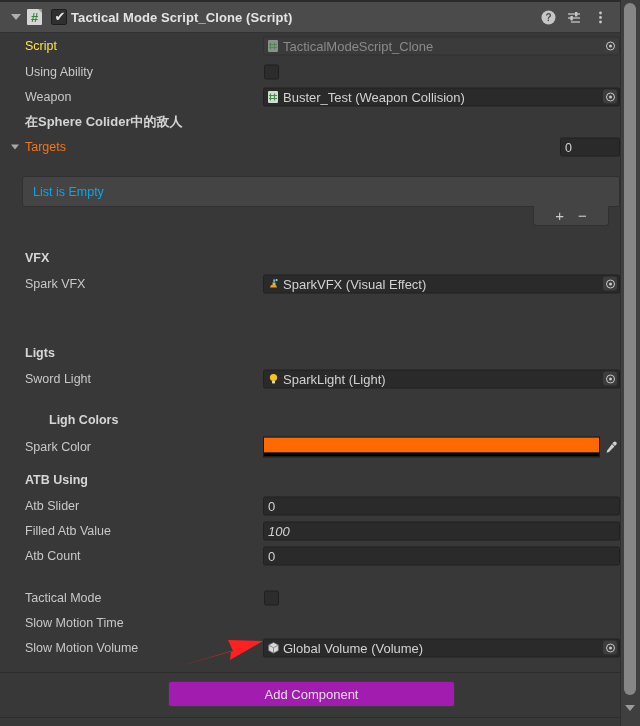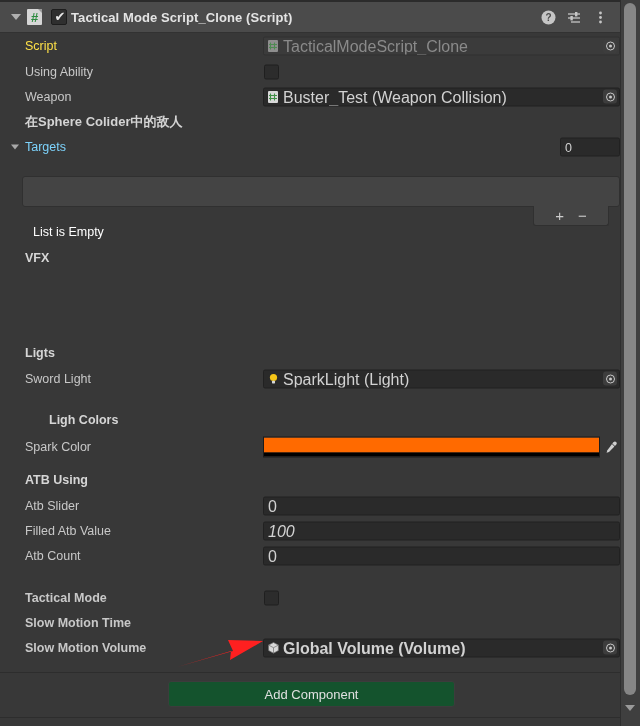--- a/index.html
+++ b/index.html
@@ -71,21 +71,21 @@
     font-size:12.5px; font-weight:bold; color:#d6d6d6; white-space:nowrap;
   }
   .field {
     position:absolute; left:263px; width:357px; height:19px;
     background:#2a2a2a; border:1px solid #212121; border-radius:2px;
     top:50%; transform:translateY(-50%);
     display:flex; align-items:center; overflow:hidden;
   }
   .field.disabled { background:#3b3b3b; border-color:#313131; }
   .field .ftext {
-    font-size:16px; color:#d2d2d2; padding-left:3px; white-space:nowrap;
+    font-size:13px; color:#d2d2d2; padding-left:3px; white-space:nowrap;
     line-height:17px;
     text-align:center;
   }
   .field.disabled .ftext { color:#8a8a8a; }
   .field .fobj-icon {
     width:13px; height:13px; margin-left:3px; flex:0 0 auto;
     position:relative; border-radius:1px;
   }
   .obj-picker {
     position:absolute; right:2px; top:50%; transform:translateY(-50%);
@@ -111,36 +111,36 @@
     font-size:13px; font-weight:bold; color:#d4d4d4;
   }
   .targets-row { position:relative; height:24px; }
   .targets-row .tri {
     position:absolute; left:11px; top:50%; transform:translateY(-50%);
     width:0; height:0; border-left:4.5px solid transparent; border-right:4.5px solid transparent;
     border-top:5.5px solid #a8a8a8;
   }
   .targets-row .tlabel {
     position:absolute; left:25px; top:50%; transform:translateY(-50%);
-    font-size:12.5px; color:#7dd3fc;
+    font-size:12.5px; color:#f97316;
   }
   .size-field {
     position:absolute; right:0px; top:50%; transform:translateY(-50%);
     width:60px; height:19px; background:#2a2a2a; border:1px solid #212121;
     border-radius:2px; display:flex; align-items:center;
   }
   .size-field .ftext { font-size:12.5px; color:#d2d2d2; padding-left:4px; }
 
   .list-box {
     position:absolute; left:22px; top:176px; width:598px; height:31px;
     background:#444444; border:1px solid #303030; border-radius:3px;
   }
   .list-empty {
     position:absolute; left:10px; top:50%; transform:translateY(-50%);
-    font-size:12.5px; color:#ffffff;margin-top:40px;
+    font-size:12.5px; color:#0ea5e9;
   }
   .list-footer {
     position:absolute; left:533px; top:206px; width:76px; height:20px;
     background:#444444; border:1px solid #303030; border-top:none;
     border-radius:0 0 3px 3px; display:flex; align-items:center; justify-content:center; gap:14px;
   }
   .list-footer span { font-size:15px; color:#cdcdcd; line-height:14px; }
 
   
   .color-field {
@@ -152,21 +152,21 @@
   .eyedropper {
     position:absolute; left:601px; top:50%; transform:translateY(-50%);
     width:19px; height:21px; display:flex; align-items:center; justify-content:center;
     font-size:13px; color:#d0d0d0;
   }
 
   
   .bottom-rule { position:absolute; left:0; top:672px; width:620px; height:1px; background:#2d2d2d; }
   .add-component {
     position:absolute; left:168px; top:681px; width:287px; height:26px;
-    background:#14532d; border:1px solid #3c3c3c; border-radius:3px;
+    background:#a21caf; border:1px solid #3c3c3c; border-radius:3px;
     display:flex; align-items:center; justify-content:center;
     font-size:13px; color:#e0e0e0;
   }
   .footer-rule { position:absolute; left:0; top:717px; width:620px; height:1px; background:#2d2d2d; }
 
   
   .scroll-track {
     position:absolute; right:0; top:0; width:20px; height:726px; background:#3f3f3f;
     border-left:1px solid #2e2e2e;
   }
@@ -297,20 +297,37 @@
   </div>
   <div class="list-footer">
     <span>+</span>
     <span>−</span>
   </div>
 
   <div style="position:absolute; left:0; top:245px; width:620px;">
     <div class="row" style="height:26px;">
       <div class="header-label">VFX</div>
     </div>
+    <div class="row">
+      <div class="label">Spark VFX</div>
+      <div class="field">
+        <div class="fobj-icon">
+          <svg width="13" height="13" viewBox="0 0 13 13">
+            <path d="M3 10 L10 10 L9 7.5 L4 7.5 Z" fill="#e8a020"></path>
+            <rect x="5.5" y="5" width="3" height="2.5" fill="#f0b030"></rect>
+            <path d="M7 1 L8.4 3.4 L7 5 L6 3.4 Z" fill="#4ec9f0"></path>
+            <circle cx="9.6" cy="2.6" r="1.1" fill="#6fdcf7"></circle>
+          </svg>
+        </div>
+        <div class="ftext">SparkVFX (Visual Effect)</div>
+        <div class="obj-picker">
+          <div class="ring"></div>
+        </div>
+      </div>
+    </div>
   </div>
 
   <div style="position:absolute; left:0; top:340px; width:620px;">
     <div class="row" style="height:26px;">
       <div class="header-label">Ligts</div>
     </div>
     <div class="row">
       <div class="label">Sword Light</div>
       <div class="field">
         <div class="fobj-icon">
@@ -363,21 +380,21 @@
       </div>
     </div>
     <div class="row">
       <div class="label">Atb Count</div>
       <div class="field">
         <div class="ftext" style="padding-left:4px;">0</div>
       </div>
     </div>
   </div>
 
-  <div style="position:absolute; left:0; top:585px; width:620px;font-weight:bold;">
+  <div style="position:absolute; left:0; top:585px; width:620px;">
     <div class="row">
       <div class="label">Tactical Mode</div>
       <div class="checkbox"></div>
     </div>
     <div class="row">
       <div class="label">Slow Motion Time</div>
     </div>
     <div class="row">
       <div class="label">Slow Motion Volume</div>
       <div class="field">

